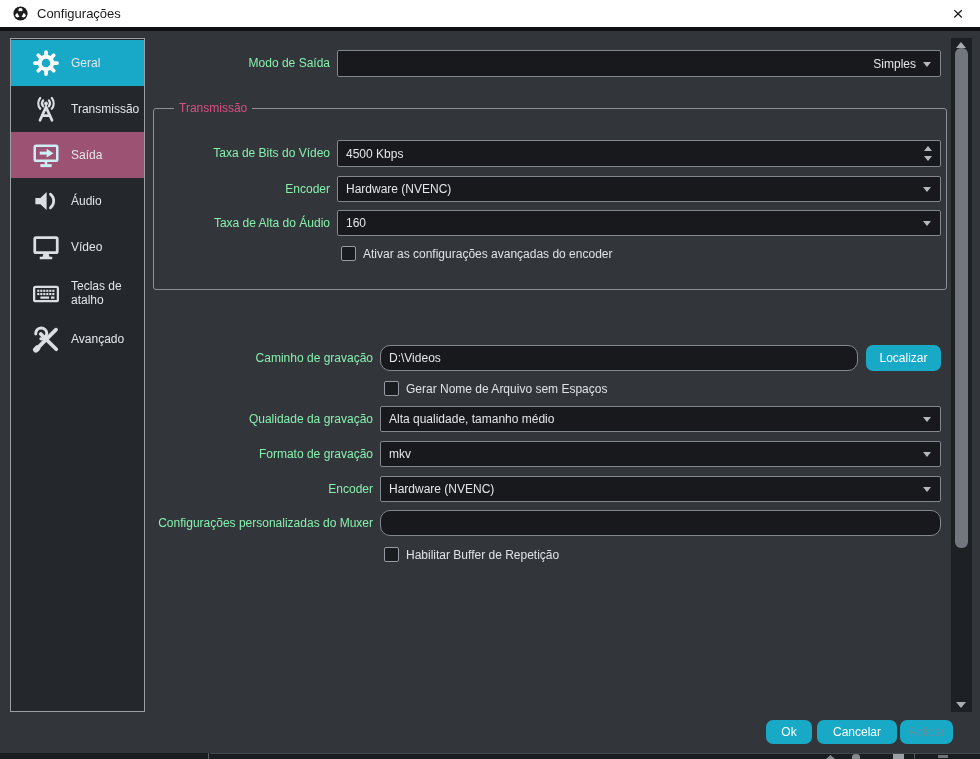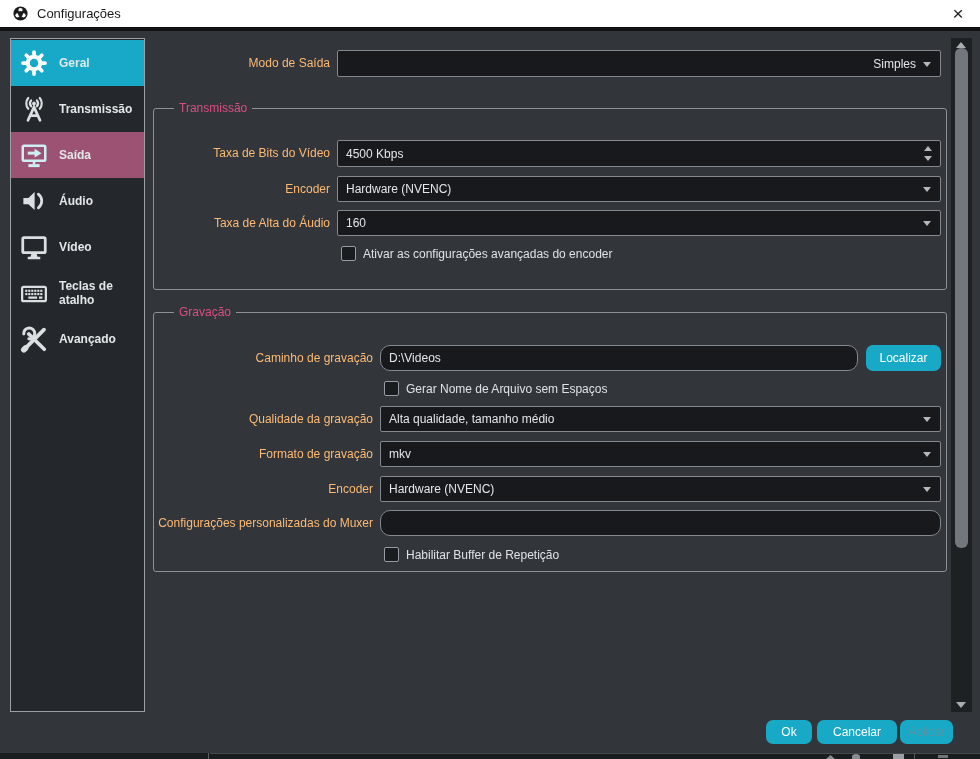--- a/index.html
+++ b/index.html
@@ -10,28 +10,28 @@
   .titlebar { position:absolute; top:0; left:0; width:980px; height:27px; background:#ffffff;
               display:flex; align-items:center; padding-left:12px; }
   .titlebar .title { font-size:13px; color:#1b1b1b; margin-left:8px; }
   .close-btn { position:absolute; right:10px; top:0; height:27px; width:24px; display:flex;
                align-items:center; justify-content:center; font-size:19px; font-weight:300; color:#1f1f1f; cursor:default; }
   .tb-sep { position:absolute; top:27px; left:0; width:980px; height:4px; background:#0f1113; }
 
   
   .listbox { position:absolute; left:10px; top:38px; width:135px; height:674px;
              background:#24272b; border:1px solid #9aa0a5; }
-  .nav-item { height:46px; display:flex; align-items:center; gap:10px; padding-left:8px;
-              color:#e4e7e9; font-size:12px; cursor:default;font-weight:bold; }
+  .nav-item { height:46px; display:flex; align-items:center; gap:10px; padding-left:20px;
+              color:#e4e7e9; font-size:12px; cursor:default; }
   .nav-item.focused { background:#17a9c7; }
   .nav-item.active  { background:#9c5273; }
   .nav-item svg { flex:0 0 auto; }
 
   
-  .flabel { position:absolute; color:#fdba74; font-size:12px; white-space:nowrap; }
+  .flabel { position:absolute; color:#86efac; font-size:12px; white-space:nowrap; }
   .field { position:absolute; background:#17191d; border:1px solid #83888e; border-radius:2px;
            color:#e3e6e9; font-size:12px; display:flex; align-items:center; padding:0 24px 0 8px; }
   .fval { white-space:nowrap; overflow:hidden; }
   input.tfield { position:absolute; background:#17191d; border:1px solid #83888e; border-radius:10px;
                  color:#e3e6e9; font-size:12px; padding:0 8px; font-family:"Liberation Sans",sans-serif; outline:none; }
   .caret { position:absolute; right:9px; top:50%; margin-top:-2px; width:0; height:0;
            border-left:4px solid transparent; border-right:4px solid transparent; border-top:5px solid #b4b9bd; }
   .spin-up { position:absolute; right:8px; top:5px; width:0; height:0;
              border-left:4px solid transparent; border-right:4px solid transparent; border-bottom:5px solid #b4b9bd; }
   .spin-down { position:absolute; right:8px; bottom:5px; width:0; height:0;
@@ -190,23 +190,20 @@
     <span class="caret"></span>
   </div>
   <div class="flabel" style="right:650px; top:210px; line-height:26px;">Taxa de Alta do Áudio</div>
   <div class="field" style="left:337px; top:210px; width:604px; height:26px;">
     <span class="fval">160</span>
     <span class="caret"></span>
   </div>
   <div class="cb" style="left:341px; top:246px;"></div>
   <div class="cblabel" style="left:363px; top:246px;">Ativar as configurações avançadas do encoder</div>
 
-  <div class="group" style="left:153px; top:312px; width:794px; height:260px;">
-    <span class="group-title">Gravação</span>
-  </div>
   <div class="flabel" style="right:607px; top:345px; line-height:26px;">Caminho de gravação</div>
   <input class="tfield" style="left: 380px; top: 345px; width: 478px; height: 26px;" value="D:\Videos">
   <div class="btn" style="left:866px; top:345px; width:75px; height:26px;">Localizar</div>
   <div class="cb" style="left:384px; top:381px;"></div>
   <div class="cblabel" style="left:406px; top:381px;">Gerar Nome de Arquivo sem Espaços</div>
   <div class="flabel" style="right:607px; top:406px; line-height:26px;">Qualidade da gravação</div>
   <div class="field" style="left:380px; top:406px; width:561px; height:26px;">
     <span class="fval">Alta qualidade, tamanho médio</span>
     <span class="caret"></span>
   </div>

